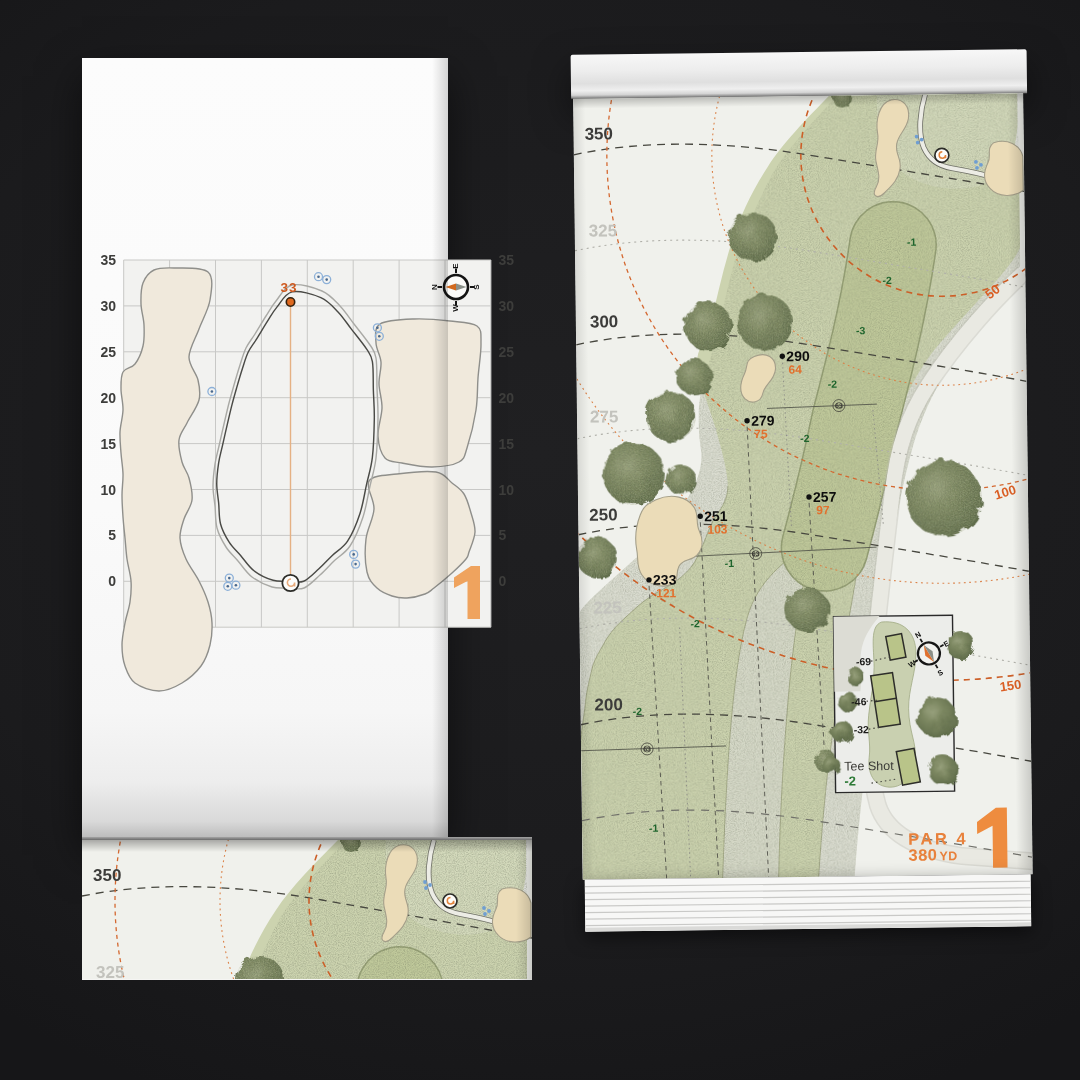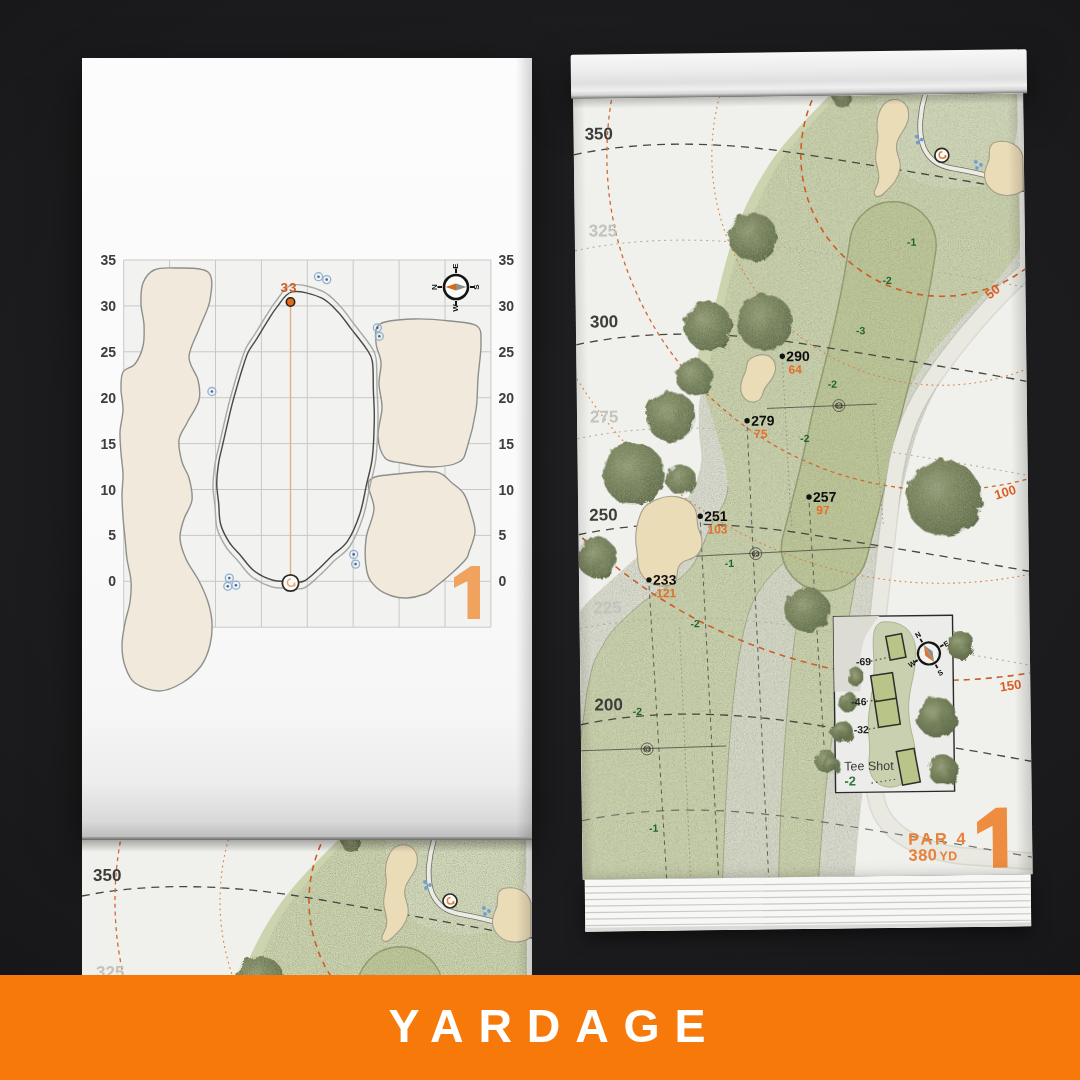--- a/index.html
+++ b/index.html
@@ -1,19 +1,19 @@
 <!DOCTYPE html>
 <html><head>
 <meta charset="utf-8">
 <style>
   html,body{margin:0;padding:0;}
   body{width:1080px;height:1080px;overflow:hidden;background:#1b1b1d;font-family:"Liberation Sans",sans-serif;}
   #stage{position:relative;width:1080px;height:1080px;background:radial-gradient(ellipse 900px 700px at 50% 42%,#202022 0%,#1b1b1d 70%,#161618 100%);overflow:hidden;}
   .leftbook{position:absolute;left:82px;top:58px;width:450px;height:922px;}
-  .lefttop{position:absolute;left:0;top:0;width:450px;height:779px;background:linear-gradient(180deg,#fcfcfc 0%,#fafafa 58%,#f6f6f6 84%,#ededed 93%,#d9d9d9 98%,#bdbdbd 100%);box-shadow:0 18px 40px rgba(0,0,0,0.55);}
+  .lefttop{position:absolute;left:0;top:0;width:366px;height:779px;background:linear-gradient(180deg,#fcfcfc 0%,#fafafa 58%,#f6f6f6 84%,#ededed 93%,#d9d9d9 98%,#bdbdbd 100%);box-shadow:0 18px 40px rgba(0,0,0,0.55);}
   .leftcrease{position:absolute;left:0;top:779px;width:450px;height:3px;background:linear-gradient(180deg,#a5a5a5,#6a6a6a);}
   .leftbottom{position:absolute;left:0;top:782px;width:450px;height:140px;overflow:hidden;background:#f5f5f3;}
   .leftbottom .shadowtop{position:absolute;left:0;top:0;width:100%;height:12px;background:linear-gradient(180deg,rgba(0,0,0,0.30),rgba(0,0,0,0));z-index:5;}
   .edgeR{position:absolute;right:0;top:0;width:16px;height:100%;background:linear-gradient(90deg,rgba(0,0,0,0),rgba(0,0,0,0.16));z-index:6;}
   .edgeL{position:absolute;left:0;top:0;width:12px;height:100%;background:linear-gradient(270deg,rgba(0,0,0,0),rgba(0,0,0,0.10));z-index:6;}
   .rightbook{position:absolute;left:578px;top:52px;width:452px;height:888px;transform:rotate(-0.7deg);transform-origin:50% 50%;}
   .curl{position:absolute;left:-2px;top:0;width:456px;height:44px;background:linear-gradient(180deg,#f7f7f7 0%,#ededed 38%,#dfdfdf 66%,#efefef 82%,#d4d4d4 92%,#9a9a9a 97%,#6f6f6f 100%);border-radius:2px 2px 0 0;box-shadow:0 16px 36px rgba(0,0,0,0.5);}
   .rmap{position:absolute;left:0;top:44px;width:450px;height:781px;overflow:hidden;background:#f0f1ec;}
   .rmap .shadowtop{position:absolute;left:0;top:0;width:100%;height:10px;background:linear-gradient(180deg,rgba(0,0,0,0.22),rgba(0,0,0,0));z-index:5;}
   .stack{position:absolute;left:2px;top:825px;width:446px;height:52px;background:#f6f6f5;box-shadow:0 6px 18px rgba(0,0,0,0.5);overflow:hidden;}
@@ -427,16 +427,13 @@
           <line x1="0" y1="20" x2="446" y2="20" stroke="#c9c9c7" stroke-width="1.2"></line>
           <line x1="0" y1="26.5" x2="446" y2="26.5" stroke="#c9c9c7" stroke-width="1.2"></line>
           <line x1="0" y1="33" x2="446" y2="33" stroke="#c9c9c7" stroke-width="1.2"></line>
           <line x1="0" y1="39.5" x2="446" y2="39.5" stroke="#c9c9c7" stroke-width="1.2"></line>
           <line x1="0" y1="46" x2="446" y2="46" stroke="#c9c9c7" stroke-width="1.2"></line>
           <rect y="48" width="446" height="4" fill="#dadad8"></rect>
         </svg>
       </div>
   </div>
 
-  <div class="orangebar">
-      <div class="txt">YARDAGE</div>
-    </div>
 </div>
 
 </body></html>

